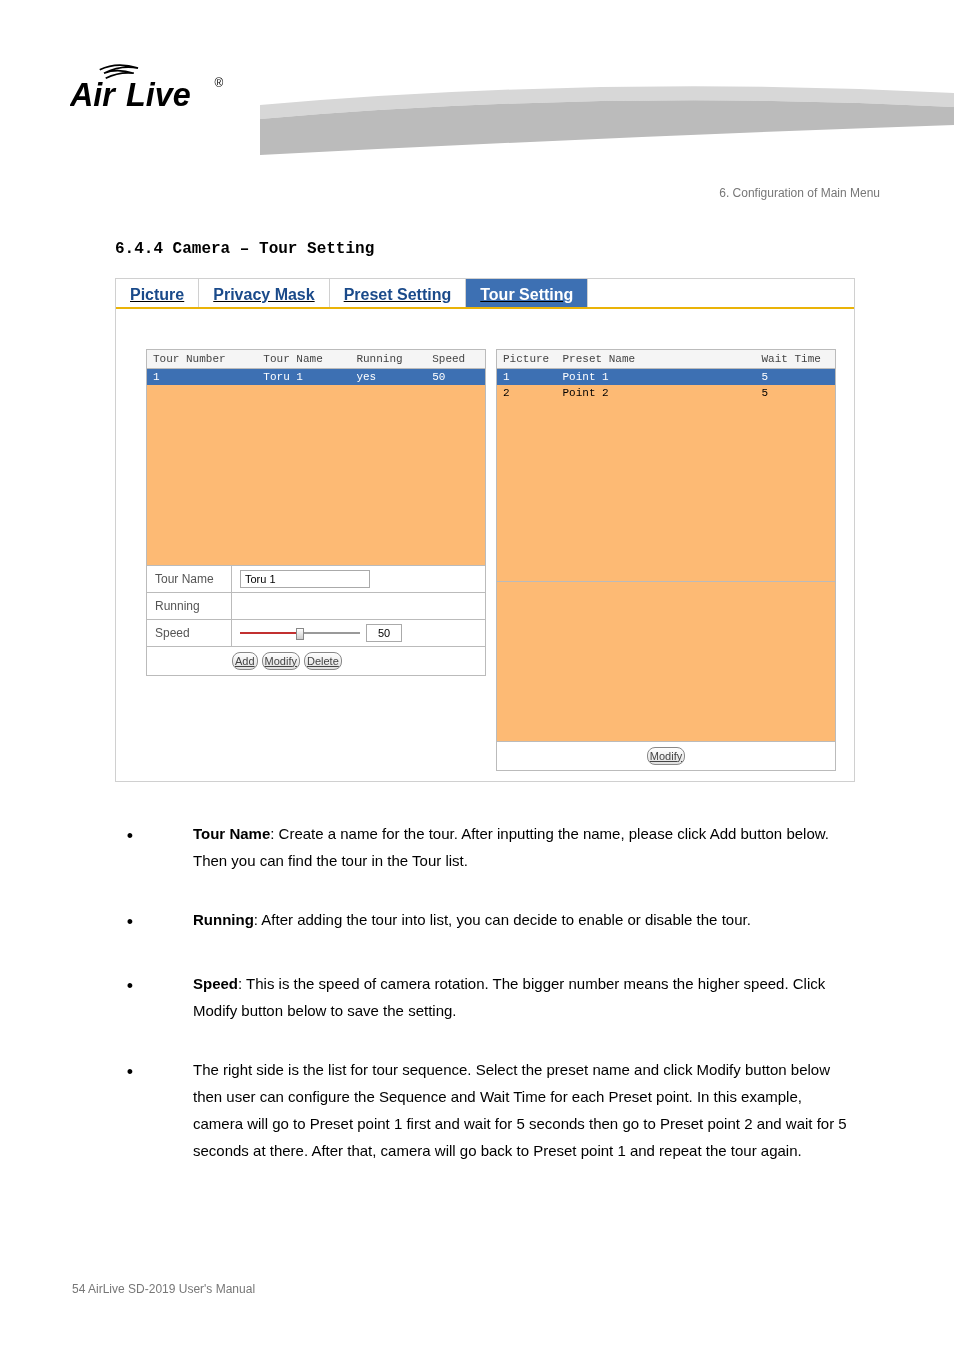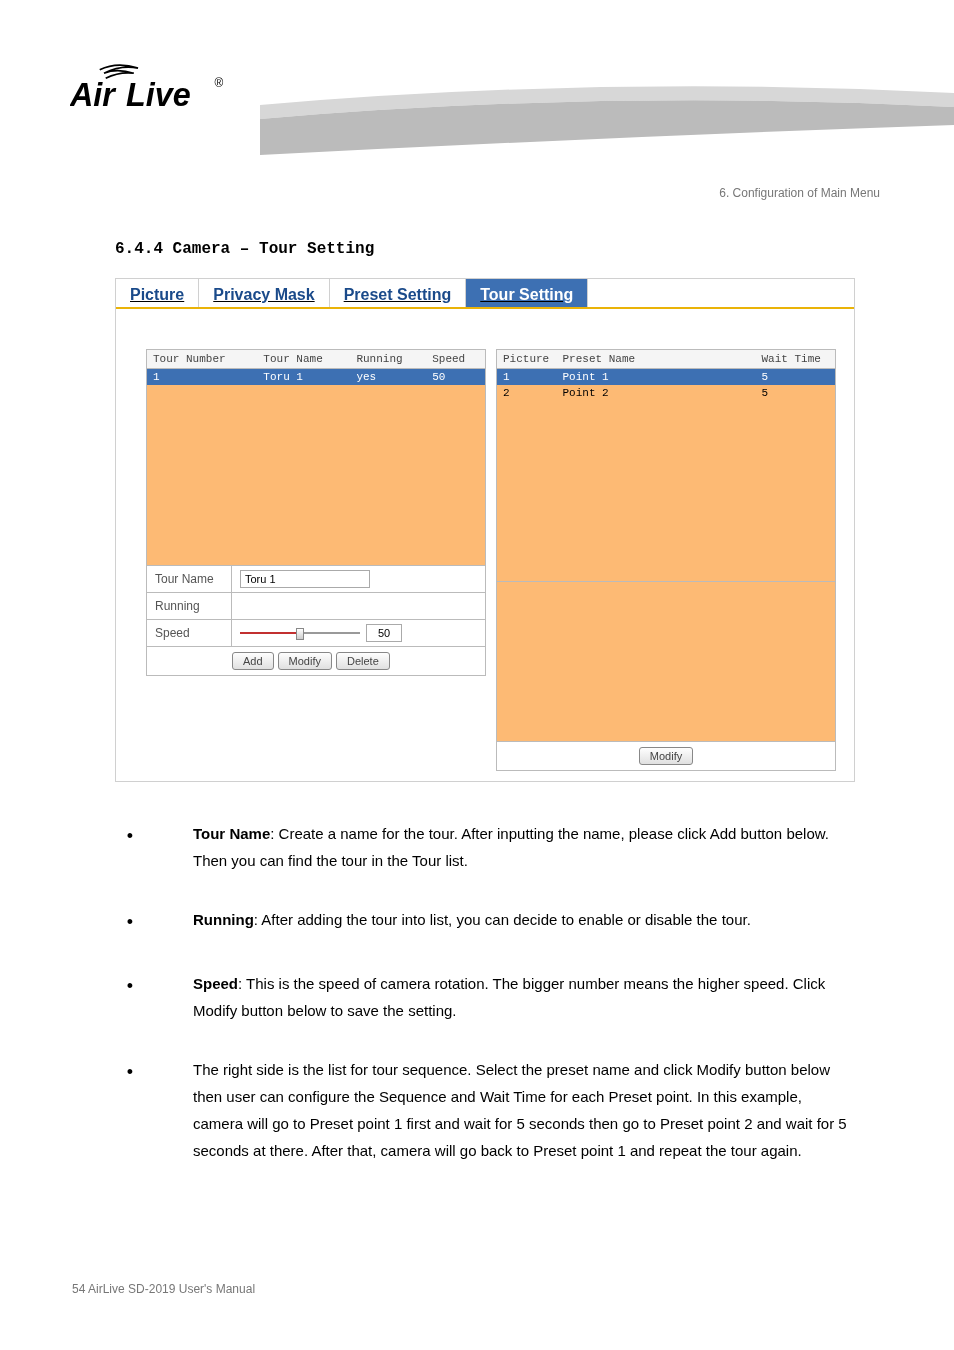--- a/index.html
+++ b/index.html
@@ -170,26 +170,27 @@
     padding: 5px 8px;
     text-align: left;
     display:flex;
     gap:4px;
     justify-content:flex-start;
     padding-left:85px;
   }
   .btn-row.right { justify-content:center; padding-left:8px;}
   button.uibtn {
     font-size: 11px;
-    padding: 2px 10px;
+    padding: 2px 2px;
     border: 1px solid #888;
     background: linear-gradient(#fefefe,#e0e0e0);
-    border-radius: 3px;
+    border-radius: 8px;
     color: #444;
     cursor: pointer;
+    text-decoration: underline;
   }
 
   
   .bullets {
     position: absolute;
     top: 820px;
     left: 115px;
     width: 740px;
     font-size: 15px;
     line-height: 1.8;

